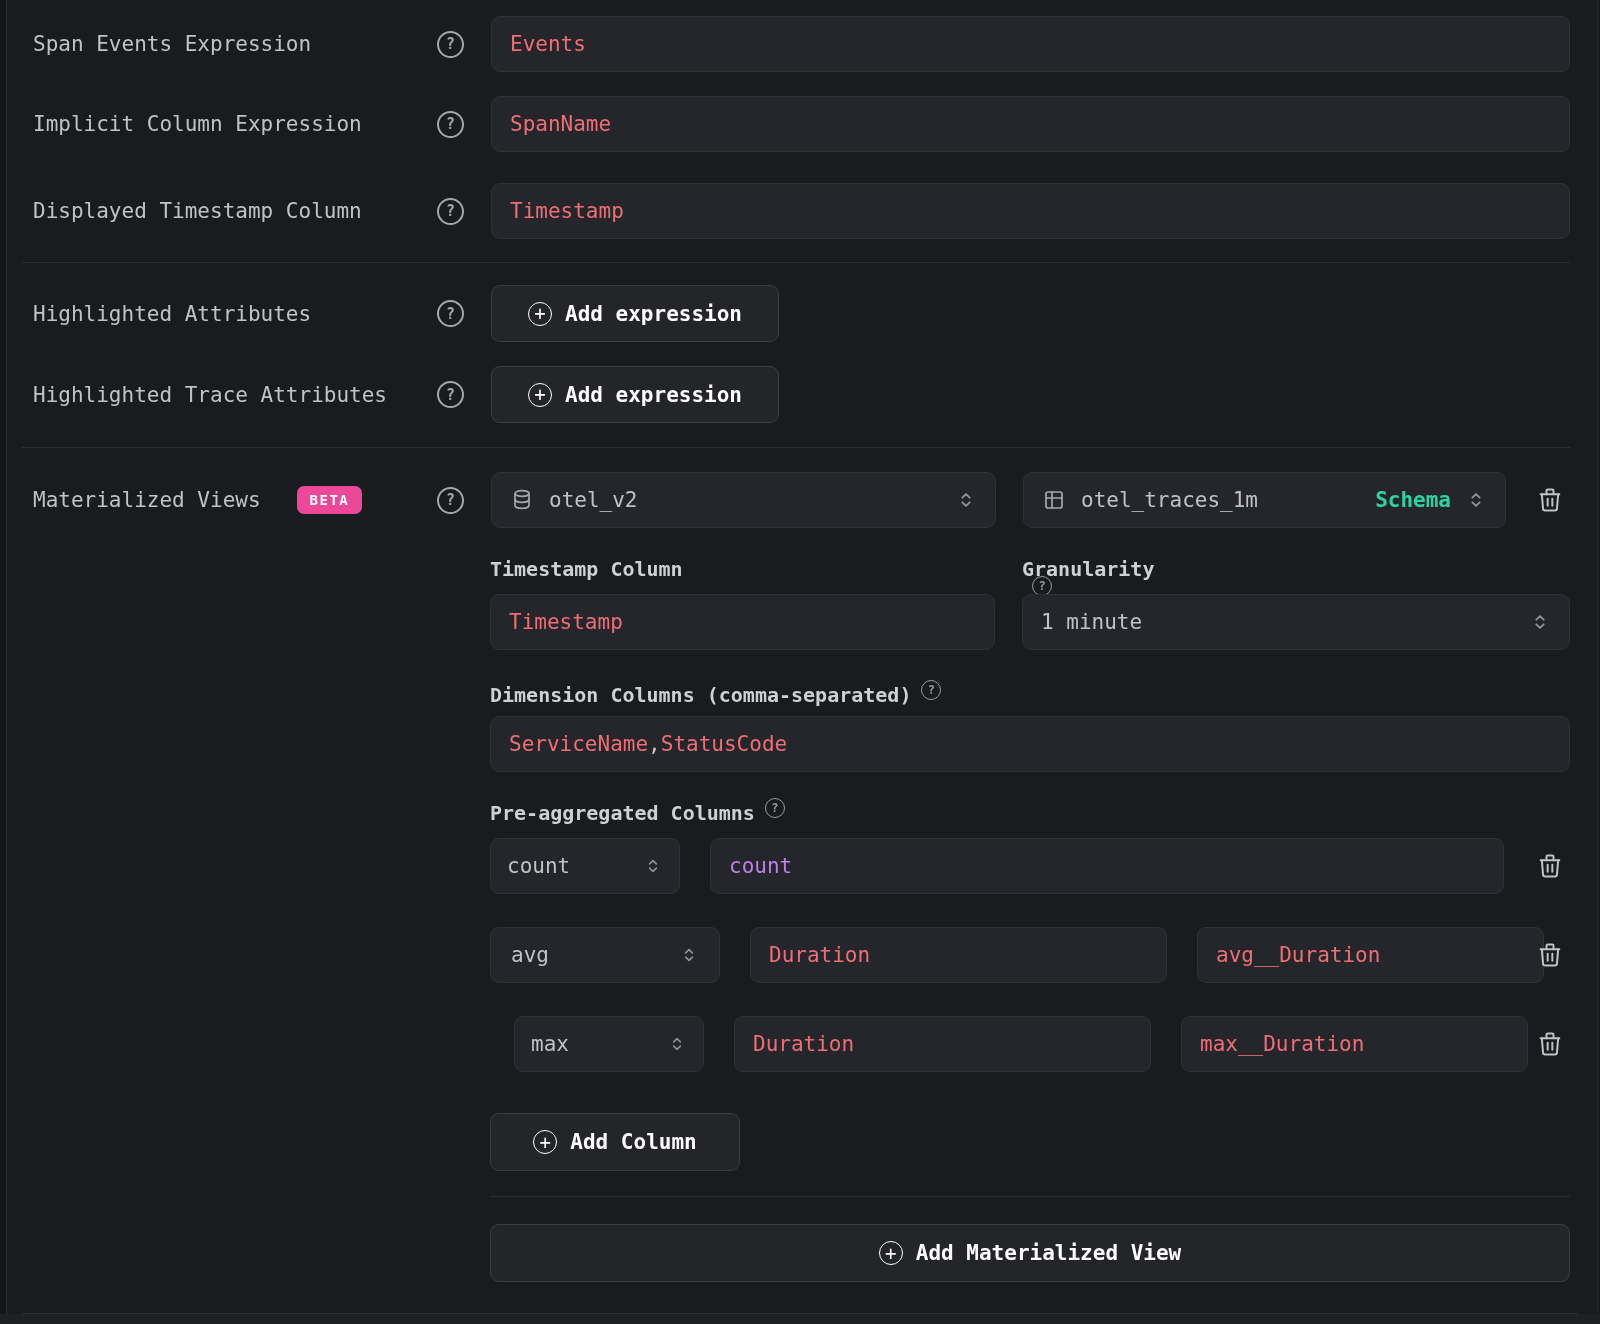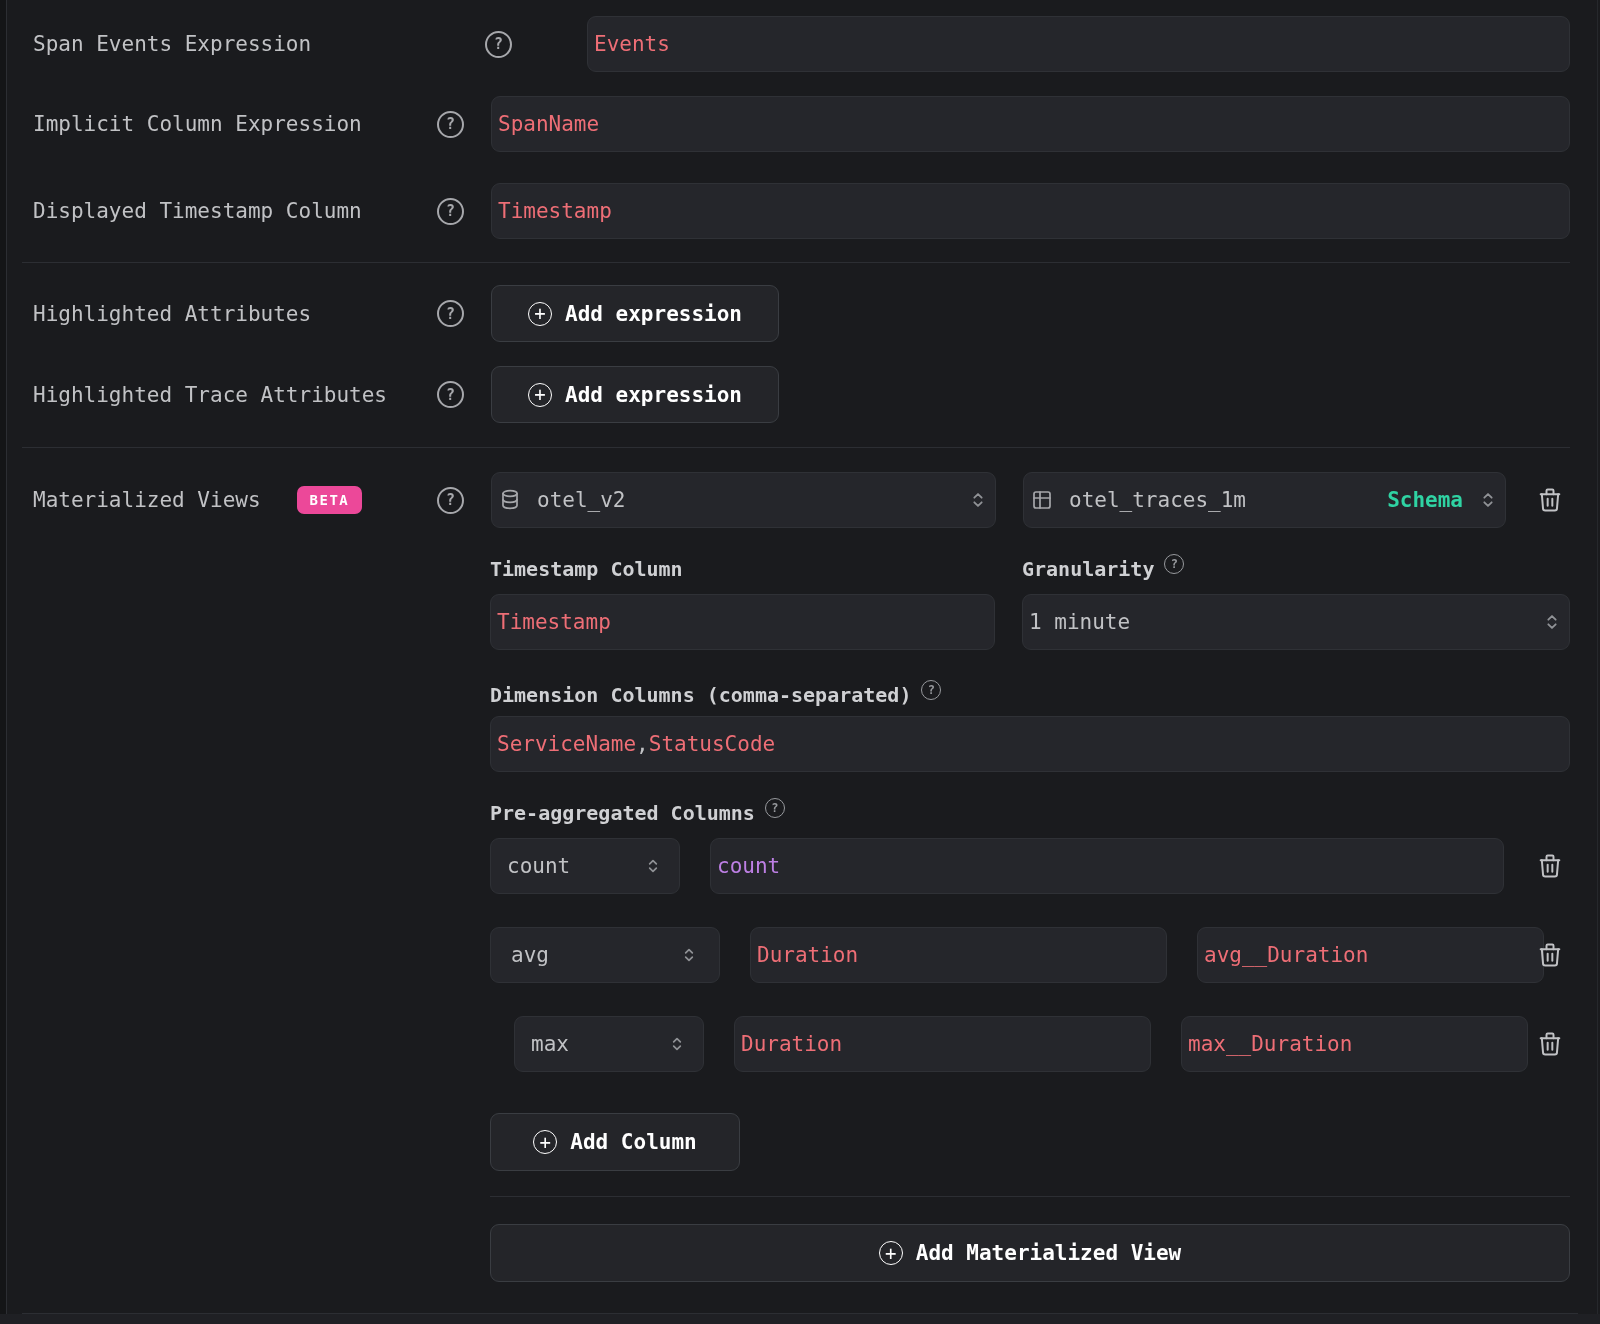--- a/index.html
+++ b/index.html
@@ -24,21 +24,21 @@
     width:27px;height:27px;flex:none;box-sizing:border-box;
     border:2px solid #A6A7AB;border-radius:50%;color:#A6A7AB;
     font-size:15px;font-weight:bold;display:flex;align-items:center;justify-content:center;
     background:transparent;padding:0;font-family:inherit;cursor:pointer;
   }
   .help.small{width:20px;height:20px;border-width:1.5px;font-size:12px;color:#97999D;border-color:#97999D;margin-left:10px;transform:translateY(-4px);}
 
   .field{
     background:var(--field-bg,#25262B);
     border:1px solid #2F3136;border-radius:9px;height:56px;
-    display:flex;align-items:center;padding:0 6px;font-size:21px;
+    display:flex;align-items:center;padding:0 18px;font-size:21px;
     box-sizing:border-box;
   }
   .field.in-row{margin-left:27px;}
   .value-red{color:var(--value-red,#EE6E76);}
   .value-purple{color:var(--value-purple,#BD7FE4);}
   .sel-text{color:var(--label-gray,#C1C2C5);}
   .schema{color:var(--schema-green,#2FD3A3);font-weight:bold;margin-left:auto;cursor:pointer;}
   .chev{flex:none;color:#909296;margin-left:auto;}
   .chev.after{margin-left:14px;}
   .lead-icon{flex:none;color:#A6A7AB;margin-right:15px;}
@@ -69,21 +69,21 @@
   }
 </style>
 </head>
 <body>
 
 <div class="screen">
 
   <div class="abs left-strip"></div>
   <div class="abs right-line"></div>
 
-  <div class="main-row" style="top:15px;height:58px;gap:48px;">
+  <div class="main-row" style="top:15px;height:58px;">
     <div class="row-label">Span Events Expression</div>
     <button class="help">?</button>
     <div class="field in-row grow">
       <span class="value-red">Events</span>
     </div>
   </div>
 
   <div class="main-row" style="top:96px;height:56px;">
     <div class="row-label">Implicit Column Expression</div>
     <button class="help">?</button>
@@ -158,21 +158,21 @@
     <svg width="28" height="28" viewBox="0 0 24 24" fill="none" stroke="currentColor" stroke-width="1.7" stroke-linecap="round" stroke-linejoin="round">
       <path d="M4 7h16"></path>
         <path d="M10 11v6"></path>
         <path d="M14 11v6"></path>
       <path d="M5 7l1 12a2 2 0 0 0 2 2h8a2 2 0 0 0 2-2l1-12"></path>
       <path d="M9 7V4a1 1 0 0 1 1-1h4a1 1 0 0 1 1 1v3"></path>
     </svg>
   </button>
 
   <div class="sublabel" style="left:490px;top:558px;">Timestamp Column</div>
-  <div class="sublabel" style="left:1022px;top:558px;">
+  <div class="sublabel" style="left:1022px;top:558px;flex-direction:column;">
     <span>Granularity</span>
     <button class="help small">?</button>
   </div>
 
   <div class="field abs" style="left:490px;top:594px;width:505px;">
     <span class="value-red">Timestamp</span>
   </div>
   <div class="field abs" style="left:1022px;top:594px;width:548px;">
     <span class="sel-text">1 minute</span>
     <svg class="chev" width="22" height="22" viewBox="0 0 24 24" fill="none" stroke="currentColor" stroke-width="2" stroke-linecap="round" stroke-linejoin="round">

